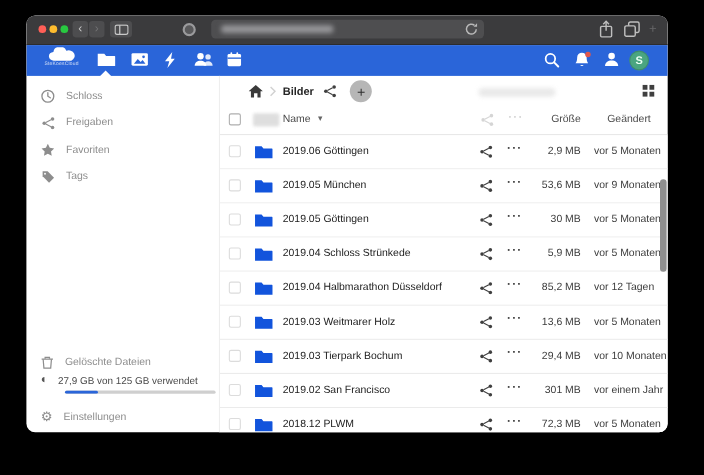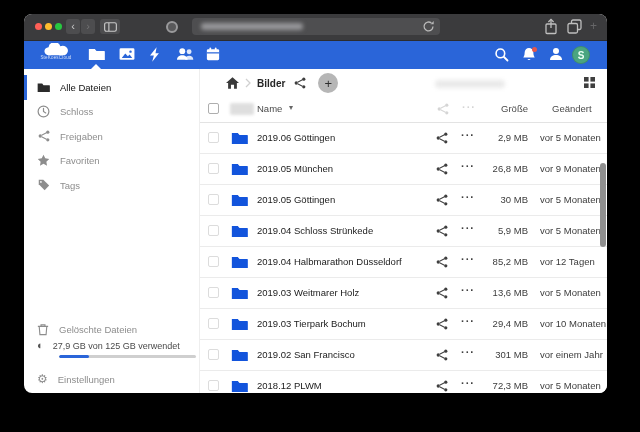--- a/index.html
+++ b/index.html
@@ -183,28 +183,20 @@
           <circle cx="7" cy="4" r="3" fill="#fff"></circle>
           <path d="M1 13c0-3.2 2.7-5 6-5s6 1.8 6 5z" fill="#fff"></path>
         </svg>
     </span>
     <span class="avatar">S</span>
   </div>
 
   <div class="appbody">
     <div class="sidebar">
 
-      <div class="side-item active">
-        <span class="ic">
-          <svg width="13" height="11" viewBox="0 0 20 16">
-              <path d="M1 2h7l2 2.4h9a.8.8 0 0 1 .8.8V15H1z" fill="#2b2b2b"></path>
-            </svg>
-        </span>
-        <span>Alle Dateien</span>
-      </div>
       <div class="side-item">
         <span class="ic">
           <svg width="13" height="13" viewBox="0 0 14 14">
               <circle cx="7" cy="7" r="5.8" fill="none" stroke="#8d8d8d" stroke-width="1.3"></circle>
               <path d="M7 3.6V7l2.4 1.5" fill="none" stroke="#8d8d8d" stroke-width="1.3" stroke-linecap="round"></path>
             </svg>
         </span>
         <span>Schloss</span>
       </div>
       <div class="side-item">
@@ -348,21 +340,21 @@
     <span class="r-share">
       <svg width="12" height="12" viewBox="0 0 14 14">
                 <circle cx="11.4" cy="2.5" r="1.9" fill="#3f3f3f"></circle>
                 <circle cx="2.6" cy="7" r="1.9" fill="#3f3f3f"></circle>
                 <circle cx="11.4" cy="11.5" r="1.9" fill="#3f3f3f"></circle>
                 <line x1="4.2" y1="6.2" x2="9.8" y2="3.3" stroke="#3f3f3f" stroke-width="1.2"></line>
                 <line x1="4.2" y1="7.8" x2="9.8" y2="10.7" stroke="#3f3f3f" stroke-width="1.2"></line>
               </svg>
     </span>
     <span class="r-dots">···</span>
-    <span class="r-size">26,8 MB</span>
+    <span class="r-size">53,6 MB</span>
     <span class="r-date">vor 9 Monaten</span>
   </div>
 
   <div class="row">
     <span class="cb row-cb"></span>
     <svg class="folder-ic" width="17" height="14" viewBox="0 0 20 16">
               <path d="M1 2h7l2 2.4h9a.8.8 0 0 1 .8.8V15H1z" fill="#1254dc"></path>
             </svg>
     <span class="r-name">2019.05 Göttingen</span>
     <span class="r-share">

